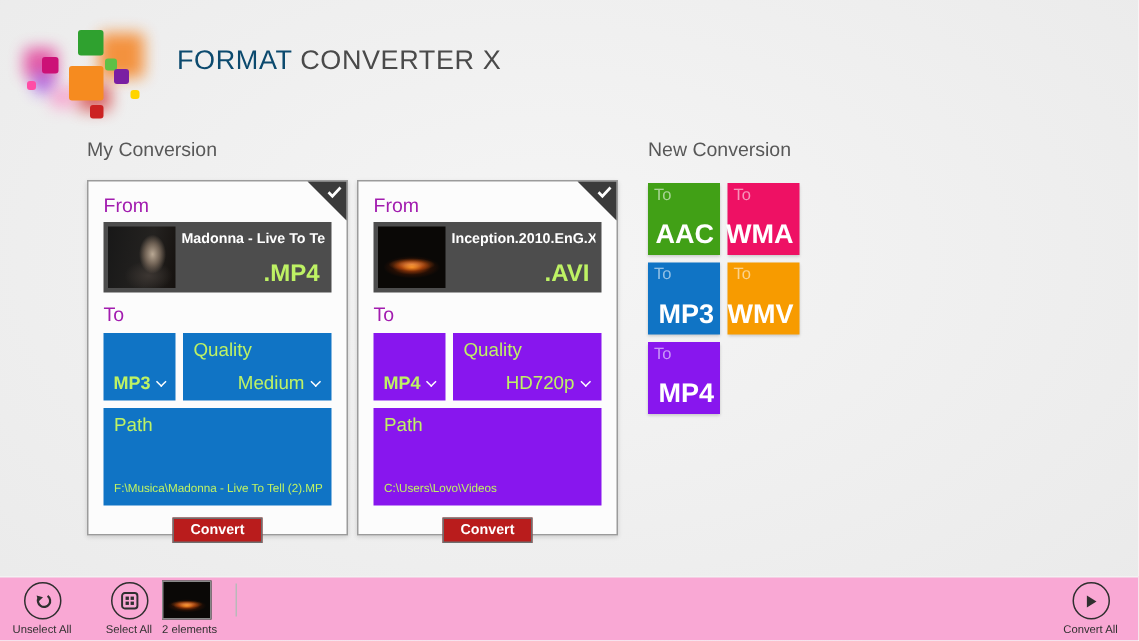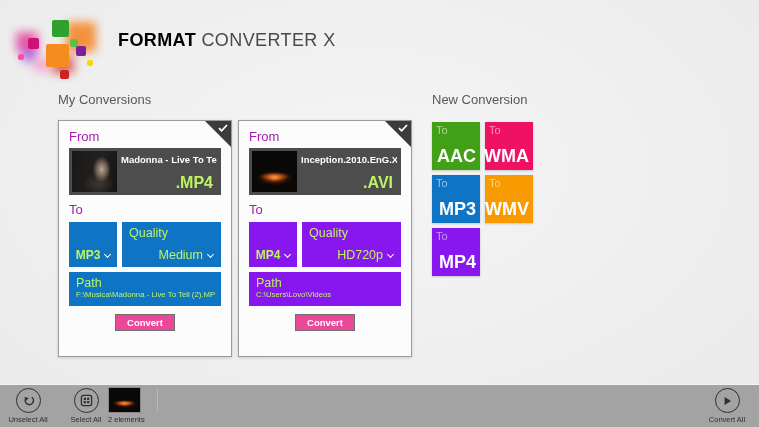--- a/index.html
+++ b/index.html
@@ -9,21 +9,21 @@
     background: radial-gradient(120% 130% at 48% 40%, #f5f5f5 0%, #ebebeb 55%, #e0e0e0 100%);
     position:relative;
     color:#333;
   }
 
   
   .logo { position:absolute; left:14px; top:14px; width:96px; height:66px; }
   .logo .blob { position:absolute; filter:blur(5px); border-radius:3px; }
   .logo .sq { position:absolute; border-radius:2px; }
   .app-title { position:absolute; left:118px; top:30px; font-size:18px; letter-spacing:0.4px; color:#4a4a4a; }
-  .app-title b { color:#000000; font-weight:bold; }
+  .app-title b { color:#0c4a6e; font-weight:normal; }
 
   .section-title { position:absolute; font-size:13px; color:#585858; }
   #sec-my { left:58px; top:92px; }
   #sec-new { left:432px; top:92px; }
 
   
   .card {
     position:absolute; top:120px; width:174px; height:237px;
     background:#fcfcfc; border:1px solid #9b9b9b;
     box-shadow:0 1px 3px rgba(0,0,0,0.15);
@@ -55,35 +55,35 @@
   .media-ext { position:absolute; right:8px; bottom:3px; color:#bef264; font-size:16px; font-weight:600; }
   .to-label { margin-top:7px; }
   .drop-row { display:flex; gap:5px; margin-top:5px; height:45px; }
   .box { color:#bef264; position:relative; }
   .fmt-box { width:48px; display:flex; align-items:flex-end; justify-content:center; padding-bottom:5px;
     font-size:12px; font-weight:600; }
   .quality-box { flex:1; padding:4px 7px; font-size:12.5px; }
   .quality-val { position:absolute; right:8px; bottom:5px; font-size:12.5px; }
   .chev { display:inline-block; width:5px; height:5px; border-right:1.6px solid #fff;
     border-bottom:1.6px solid #fff; transform:rotate(45deg); margin-left:5px; margin-bottom:2px; }
-  .path-box { margin-top:5px; height:34px; padding:4px 7px; font-size:12.5px; }
+  .path-box { margin-top:5px; height:65px; padding:4px 7px; font-size:12.5px; }
   .path-text { position:absolute; left:7px; right:6px; bottom:6px; font-size:7.8px; line-height:1.45;
     white-space:nowrap; overflow:hidden; }
   .convert-btn { display:block; margin:8px auto 0 auto; width:60px; height:17px;
-    background:#ec4899; border:1px solid #6e6e6e; color:#fff; font-size:9.5px; font-weight:bold;
+    background:#b91c1c; border:1px solid #6e6e6e; color:#fff; font-size:9.5px; font-weight:bold;
     font-family:"Liberation Sans", sans-serif; text-align:center; line-height:15px; cursor:pointer; }
 
   
   .tiles { position:absolute; left:432px; top:122px; width:102px; display:flex; flex-wrap:wrap; gap:5px; }
   .tile { width:48px; height:48px; position:relative; color:#fff; box-shadow:0 1px 2px rgba(0,0,0,0.18); }
   .tile .t-to { position:absolute; left:4px; top:2px; font-size:11px; color:rgba(255,255,255,0.55); }
   .tile .t-fmt { position:absolute; right:4px; bottom:3px; font-size:18px; font-weight:600; }
 
   
-  .appbar { position:absolute; left:0; right:0; top:384px; height:43px; background:#a3a3a3;
+  .appbar { position:absolute; left:0; right:0; top:384px; height:43px; background:#f9a8d4;
     border-top:1px solid #f2f2f2; }
   .ab-item { position:absolute; top:3px; width:56px; text-align:center; cursor:pointer; }
   .ab-circle { width:25px; height:25px; border:1.6px solid #2f2f2f; border-radius:50%;
     margin:0 auto; display:flex; align-items:center; justify-content:center; background:transparent; }
   .ab-label { font-size:7.5px; color:#2f2f2f; margin-top:2px; white-space:nowrap; }
   #ab-unselect { left:0px; } #ab-select { left:58px; } #ab-remove { left:165px; }
   #ab-convert { right:4px; }
   .ab-thumb-item { position:absolute; left:108px; top:2px; width:33px; text-align:center; cursor:pointer; }
   .ab-thumb { width:33px; height:26px; border:1px solid #888; }
   .ab-divider { position:absolute; left:157px; top:4px; width:1px; height:22px; background:#b9b9b9; }
@@ -102,21 +102,21 @@
   <div class="sq" style="left:32px; top:30px; width:23px; height:23px; background:#f68b1f;"></div>
   <div class="sq" style="left:14px; top:24px; width:11px; height:11px; background:#cc1177;"></div>
   <div class="sq" style="left:62px; top:32px; width:10px; height:10px; background:#7a1fa2;"></div>
   <div class="sq" style="left:73px; top:46px; width:6px;  height:6px;  background:#ffd400;"></div>
   <div class="sq" style="left:46px; top:56px; width:9px;  height:9px;  background:#cc2222;"></div>
   <div class="sq" style="left:4px;  top:40px; width:6px;  height:6px;  background:#ff4da6;"></div>
 </div>
 
 <div class="app-title"><b>FORMAT</b><span> CONVERTER X</span></div>
 
-<div class="section-title" id="sec-my">My Conversions</div>
+<div class="section-title" id="sec-my">My Conversion</div>
 <div class="section-title" id="sec-new">New Conversion</div>
 
 <div class="card" id="card-0">
   <div class="sel-corner"></div>
   <svg class="sel-check" viewBox="0 0 12 12">
     <path d="M2 6.2 L4.6 8.8 L10 3" stroke="#fff" stroke-width="1.8" fill="none"></path>
   </svg>
   <div class="fl">From</div>
   <div class="media">
     <div class="thumb thumb-madonna"></div>

